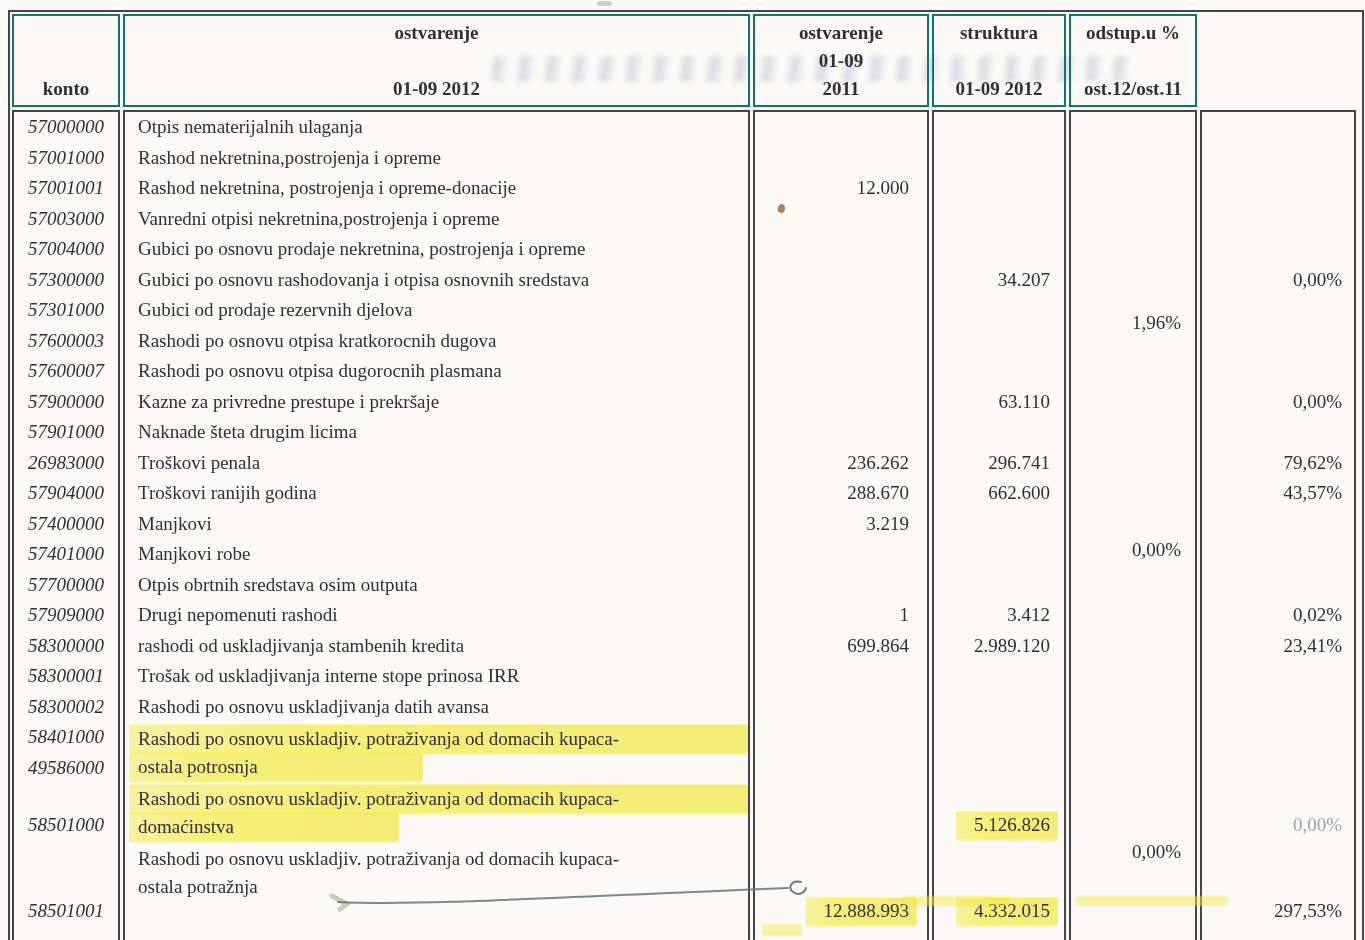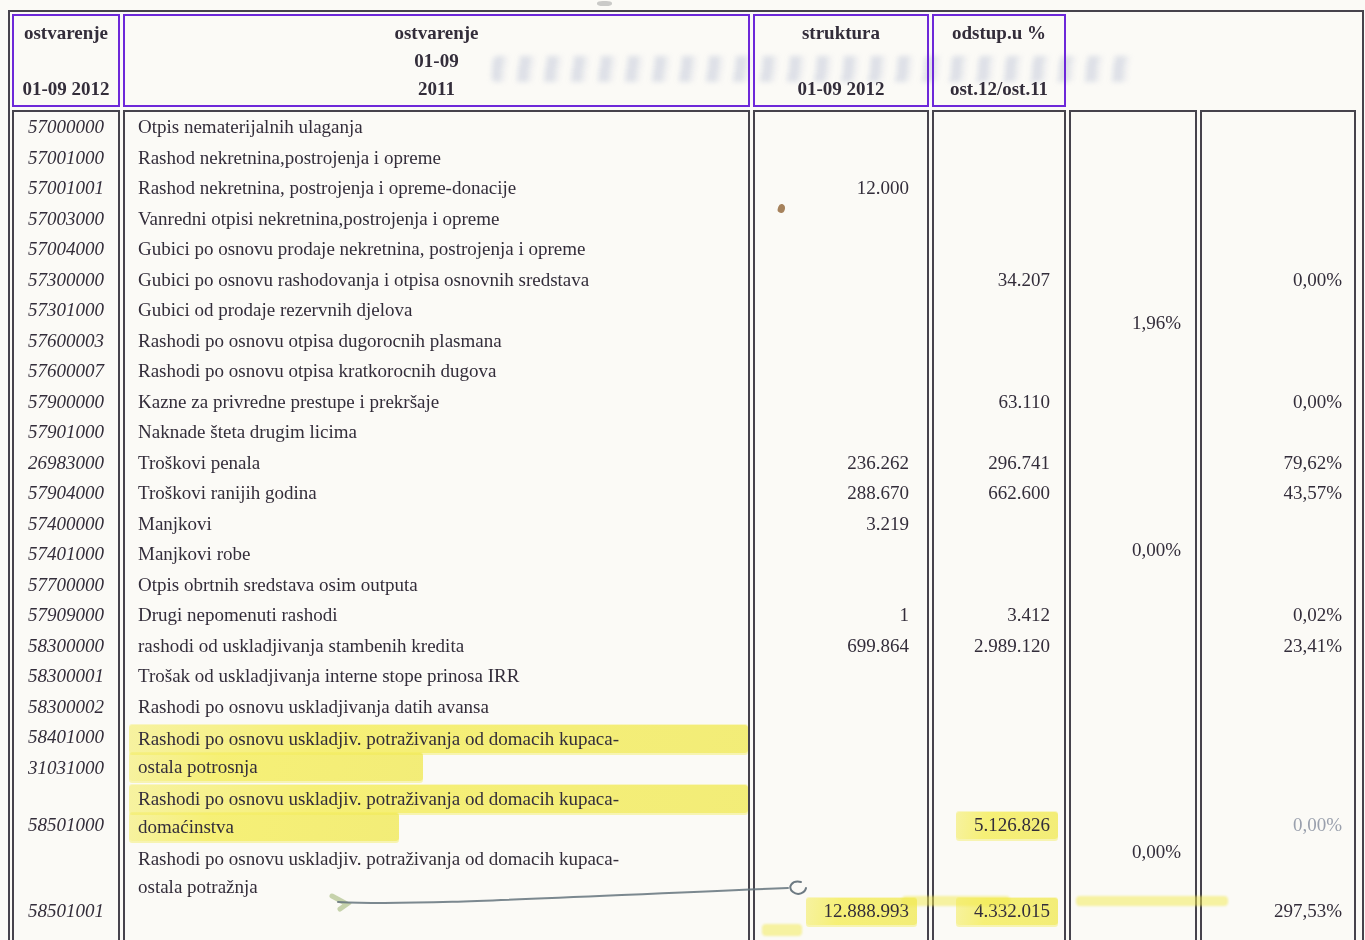--- a/index.html
+++ b/index.html
@@ -18,21 +18,21 @@
   }
   .table {
     position:absolute; left:8px; top:10px; width:1348px;
     border:2px solid #46434c; padding:2px; z-index:1;
   }
   .thead {
     display:grid; grid-template-columns:108px 627px 176px 134px 128px 156px;
     gap:3px; height:93px; margin-bottom:3px;
   }
   .th {
-    border:2px solid #6d28d9; font-weight:bold; font-size:19px;
+    border:2px solid #0f766e; font-weight:bold; font-size:19px;
     display:flex; flex-direction:column; align-items:center;
     justify-content:space-between; padding:6px 2px 5px; text-align:center;
   }
   .th.end { justify-content:flex-end; }
   .tbody {
     display:grid; grid-template-columns:108px 627px 176px 134px 128px 156px;
     gap:3px; height:863px;
   }
   .col { border:2px solid #46434c; display:flex; flex-direction:column; }
   .cell { flex:0 0 auto; font-size:19px; white-space:nowrap; }
@@ -69,20 +69,23 @@
 <body>
 
 <div class="page">
 
   <div class="ghost"></div>
   <div class="smudge"></div>
   <div class="speck"></div>
 
   <div class="table">
     <div class="thead">
+      <div class="th end">
+        <span>konto</span>
+      </div>
       <div class="th">
         <span>ostvarenje</span>
         <span>01-09 2012</span>
       </div>
       <div class="th">
         <span>ostvarenje</span>
         <span>01-09</span>
         <span>2011</span>
       </div>
       <div class="th">
@@ -110,34 +113,34 @@
           <div class="cell s"><span>26983000</span></div>
           <div class="cell s"><span>57904000</span></div>
           <div class="cell s"><span>57400000</span></div>
           <div class="cell s"><span>57401000</span></div>
           <div class="cell s"><span>57700000</span></div>
           <div class="cell s"><span>57909000</span></div>
           <div class="cell s"><span>58300000</span></div>
           <div class="cell s"><span>58300001</span></div>
           <div class="cell s"><span>58300002</span></div>
           <div class="cell s"><span>58401000</span></div>
-          <div class="cell s"><span>31031000</span></div>
+          <div class="cell s"><span>49586000</span></div>
           <div class="cell d"><span>58501000</span></div>
           <div class="cell d"><span>58501001</span></div>
         </div>
         <div class="col c-desc">
           <div class="cell s"><span>Otpis nematerijalnih ulaganja</span></div>
           <div class="cell s"><span>Rashod nekretnina,postrojenja i opreme</span></div>
           <div class="cell s"><span>Rashod nekretnina, postrojenja i opreme-donacije</span></div>
           <div class="cell s"><span>Vanredni otpisi nekretnina,postrojenja i opreme</span></div>
           <div class="cell s"><span>Gubici po osnovu prodaje nekretnina, postrojenja i opreme</span></div>
           <div class="cell s"><span>Gubici po osnovu rashodovanja i otpisa osnovnih sredstava</span></div>
           <div class="cell s"><span>Gubici od prodaje rezervnih djelova</span></div>
+          <div class="cell s"><span>Rashodi po osnovu otpisa kratkorocnih dugova</span></div>
           <div class="cell s"><span>Rashodi po osnovu otpisa dugorocnih plasmana</span></div>
-          <div class="cell s"><span>Rashodi po osnovu otpisa kratkorocnih dugova</span></div>
           <div class="cell s"><span>Kazne za privredne prestupe i prekršaje</span></div>
           <div class="cell s"><span>Naknade šteta drugim  licima</span></div>
           <div class="cell s"><span>Troškovi penala</span></div>
           <div class="cell s"><span>Troškovi ranijih godina</span></div>
           <div class="cell s"><span>Manjkovi</span></div>
           <div class="cell s"><span>Manjkovi robe</span></div>
           <div class="cell s"><span>Otpis obrtnih sredstava osim outputa</span></div>
           <div class="cell s"><span>Drugi nepomenuti rashodi</span></div>
           <div class="cell s"><span>rashodi od uskladjivanja stambenih kredita</span></div>
           <div class="cell s"><span>Trošak od uskladjivanja interne stope prinosa IRR</span></div>

